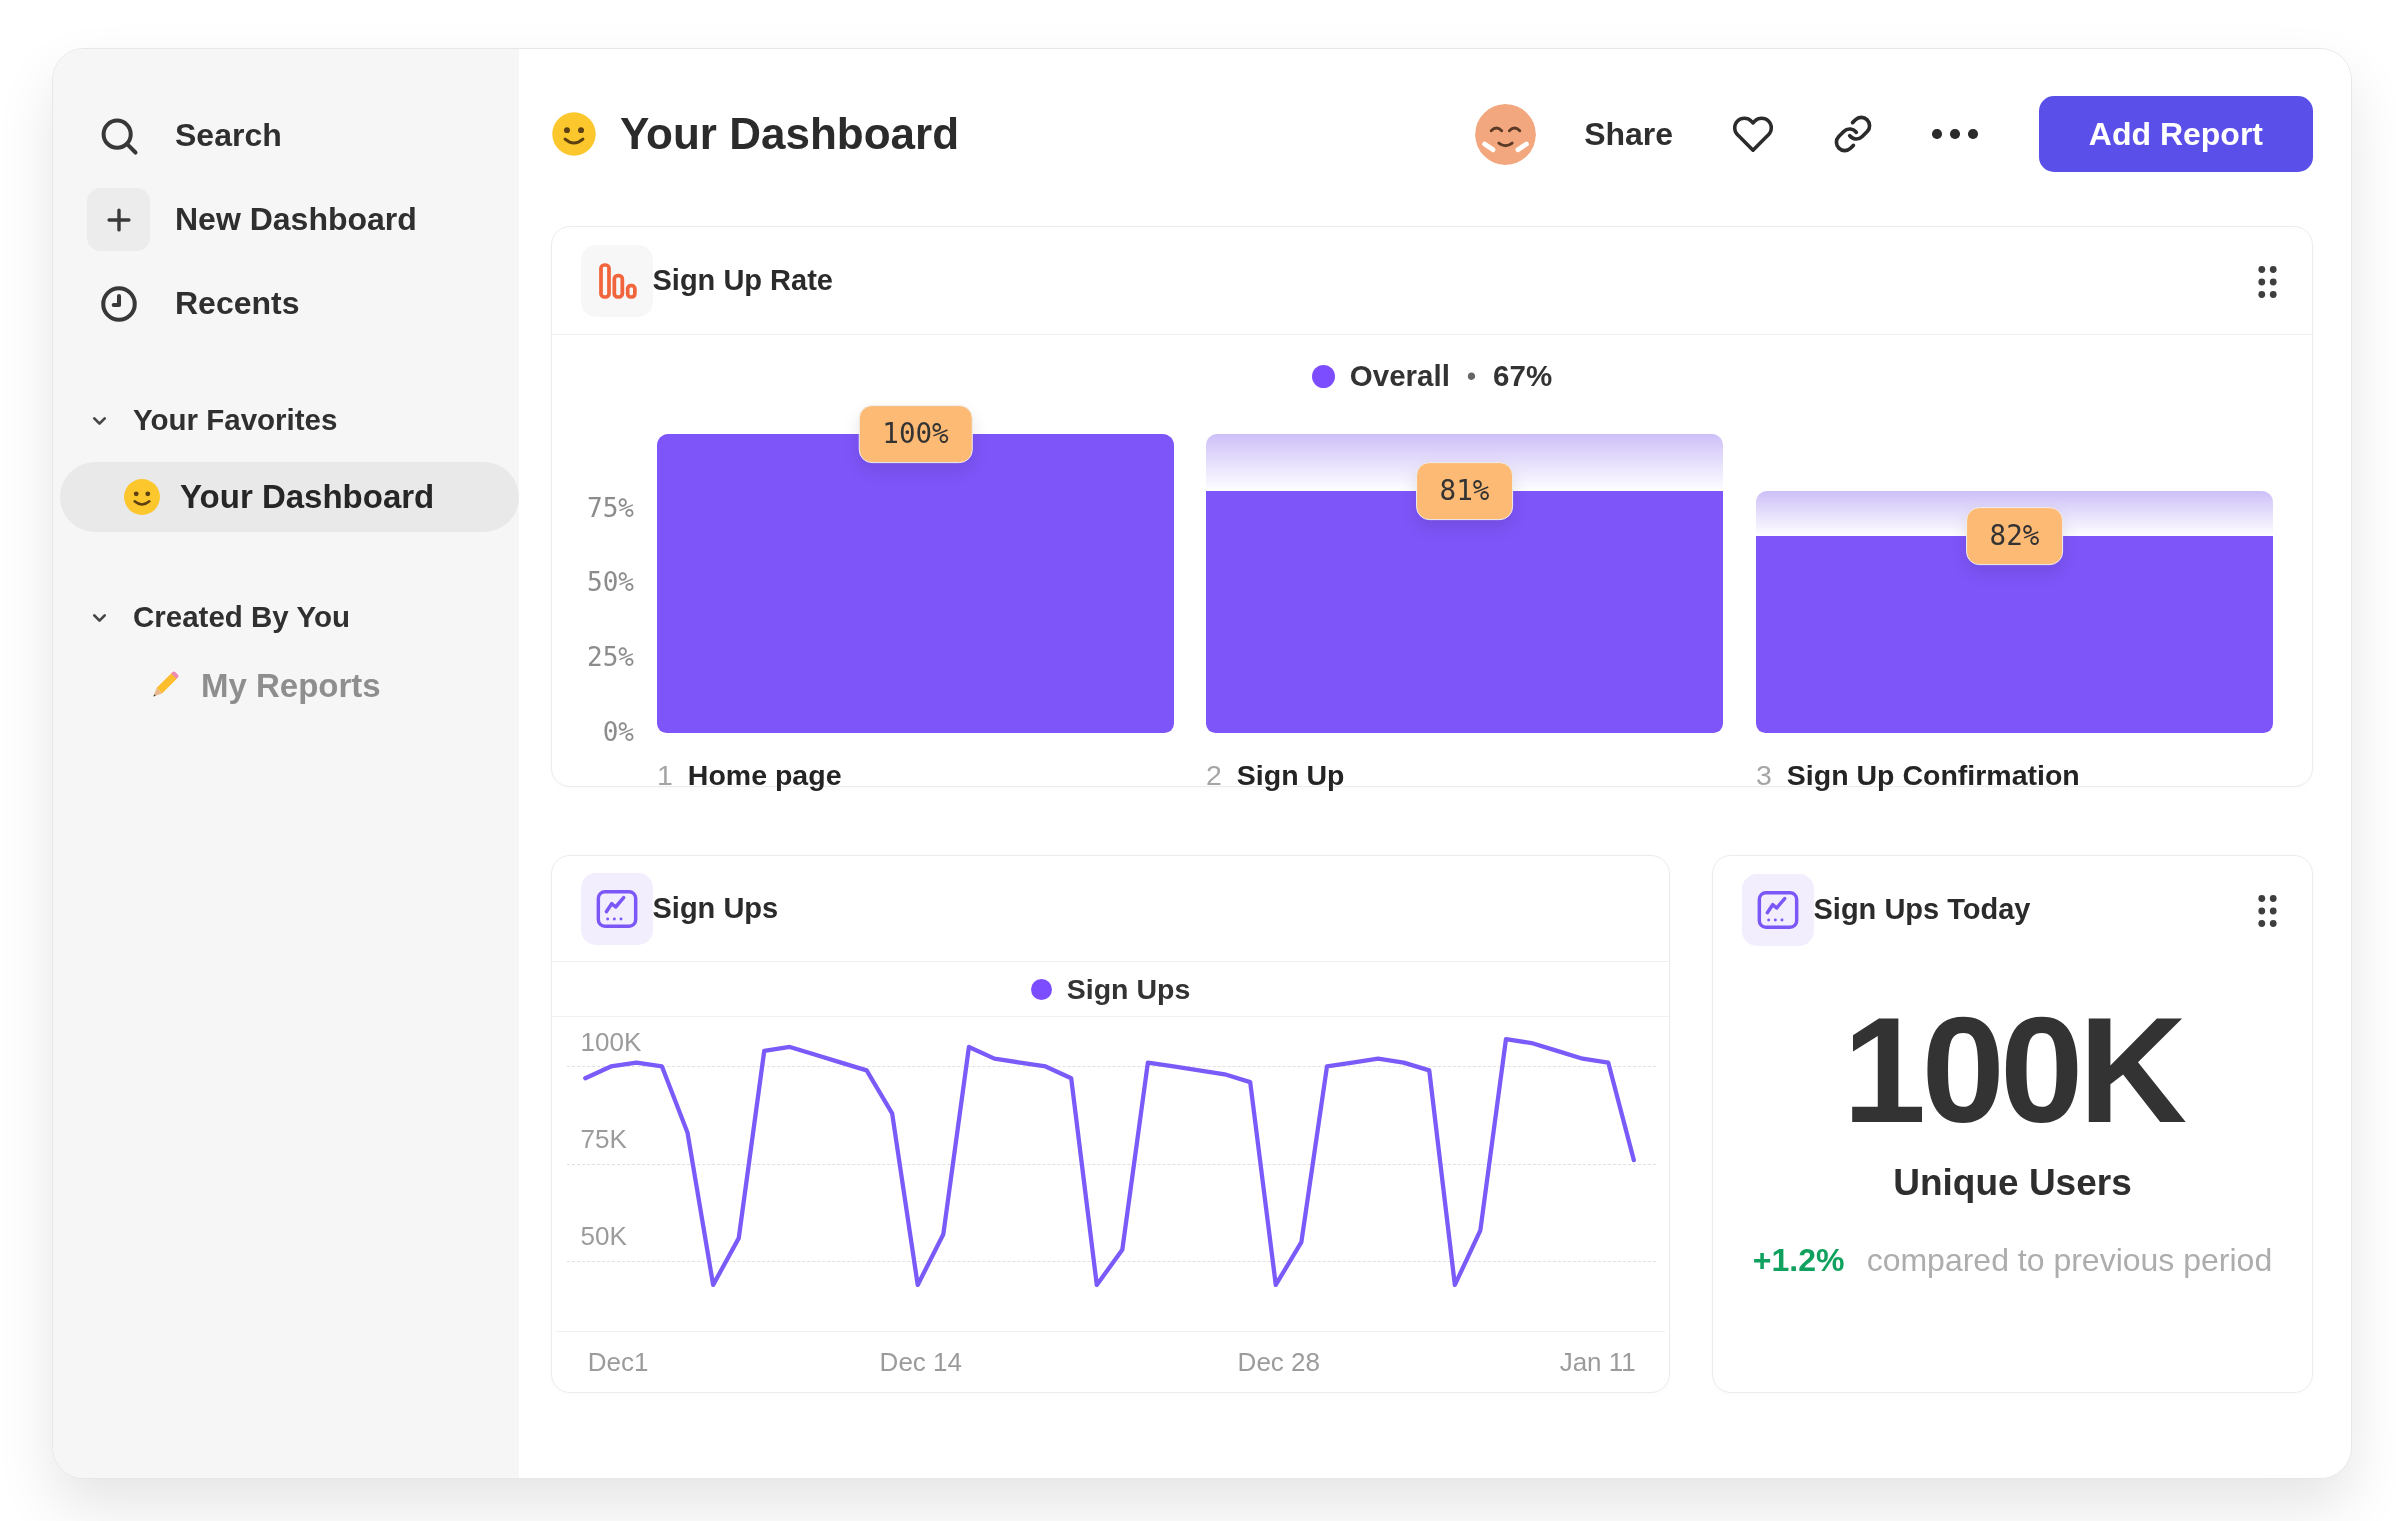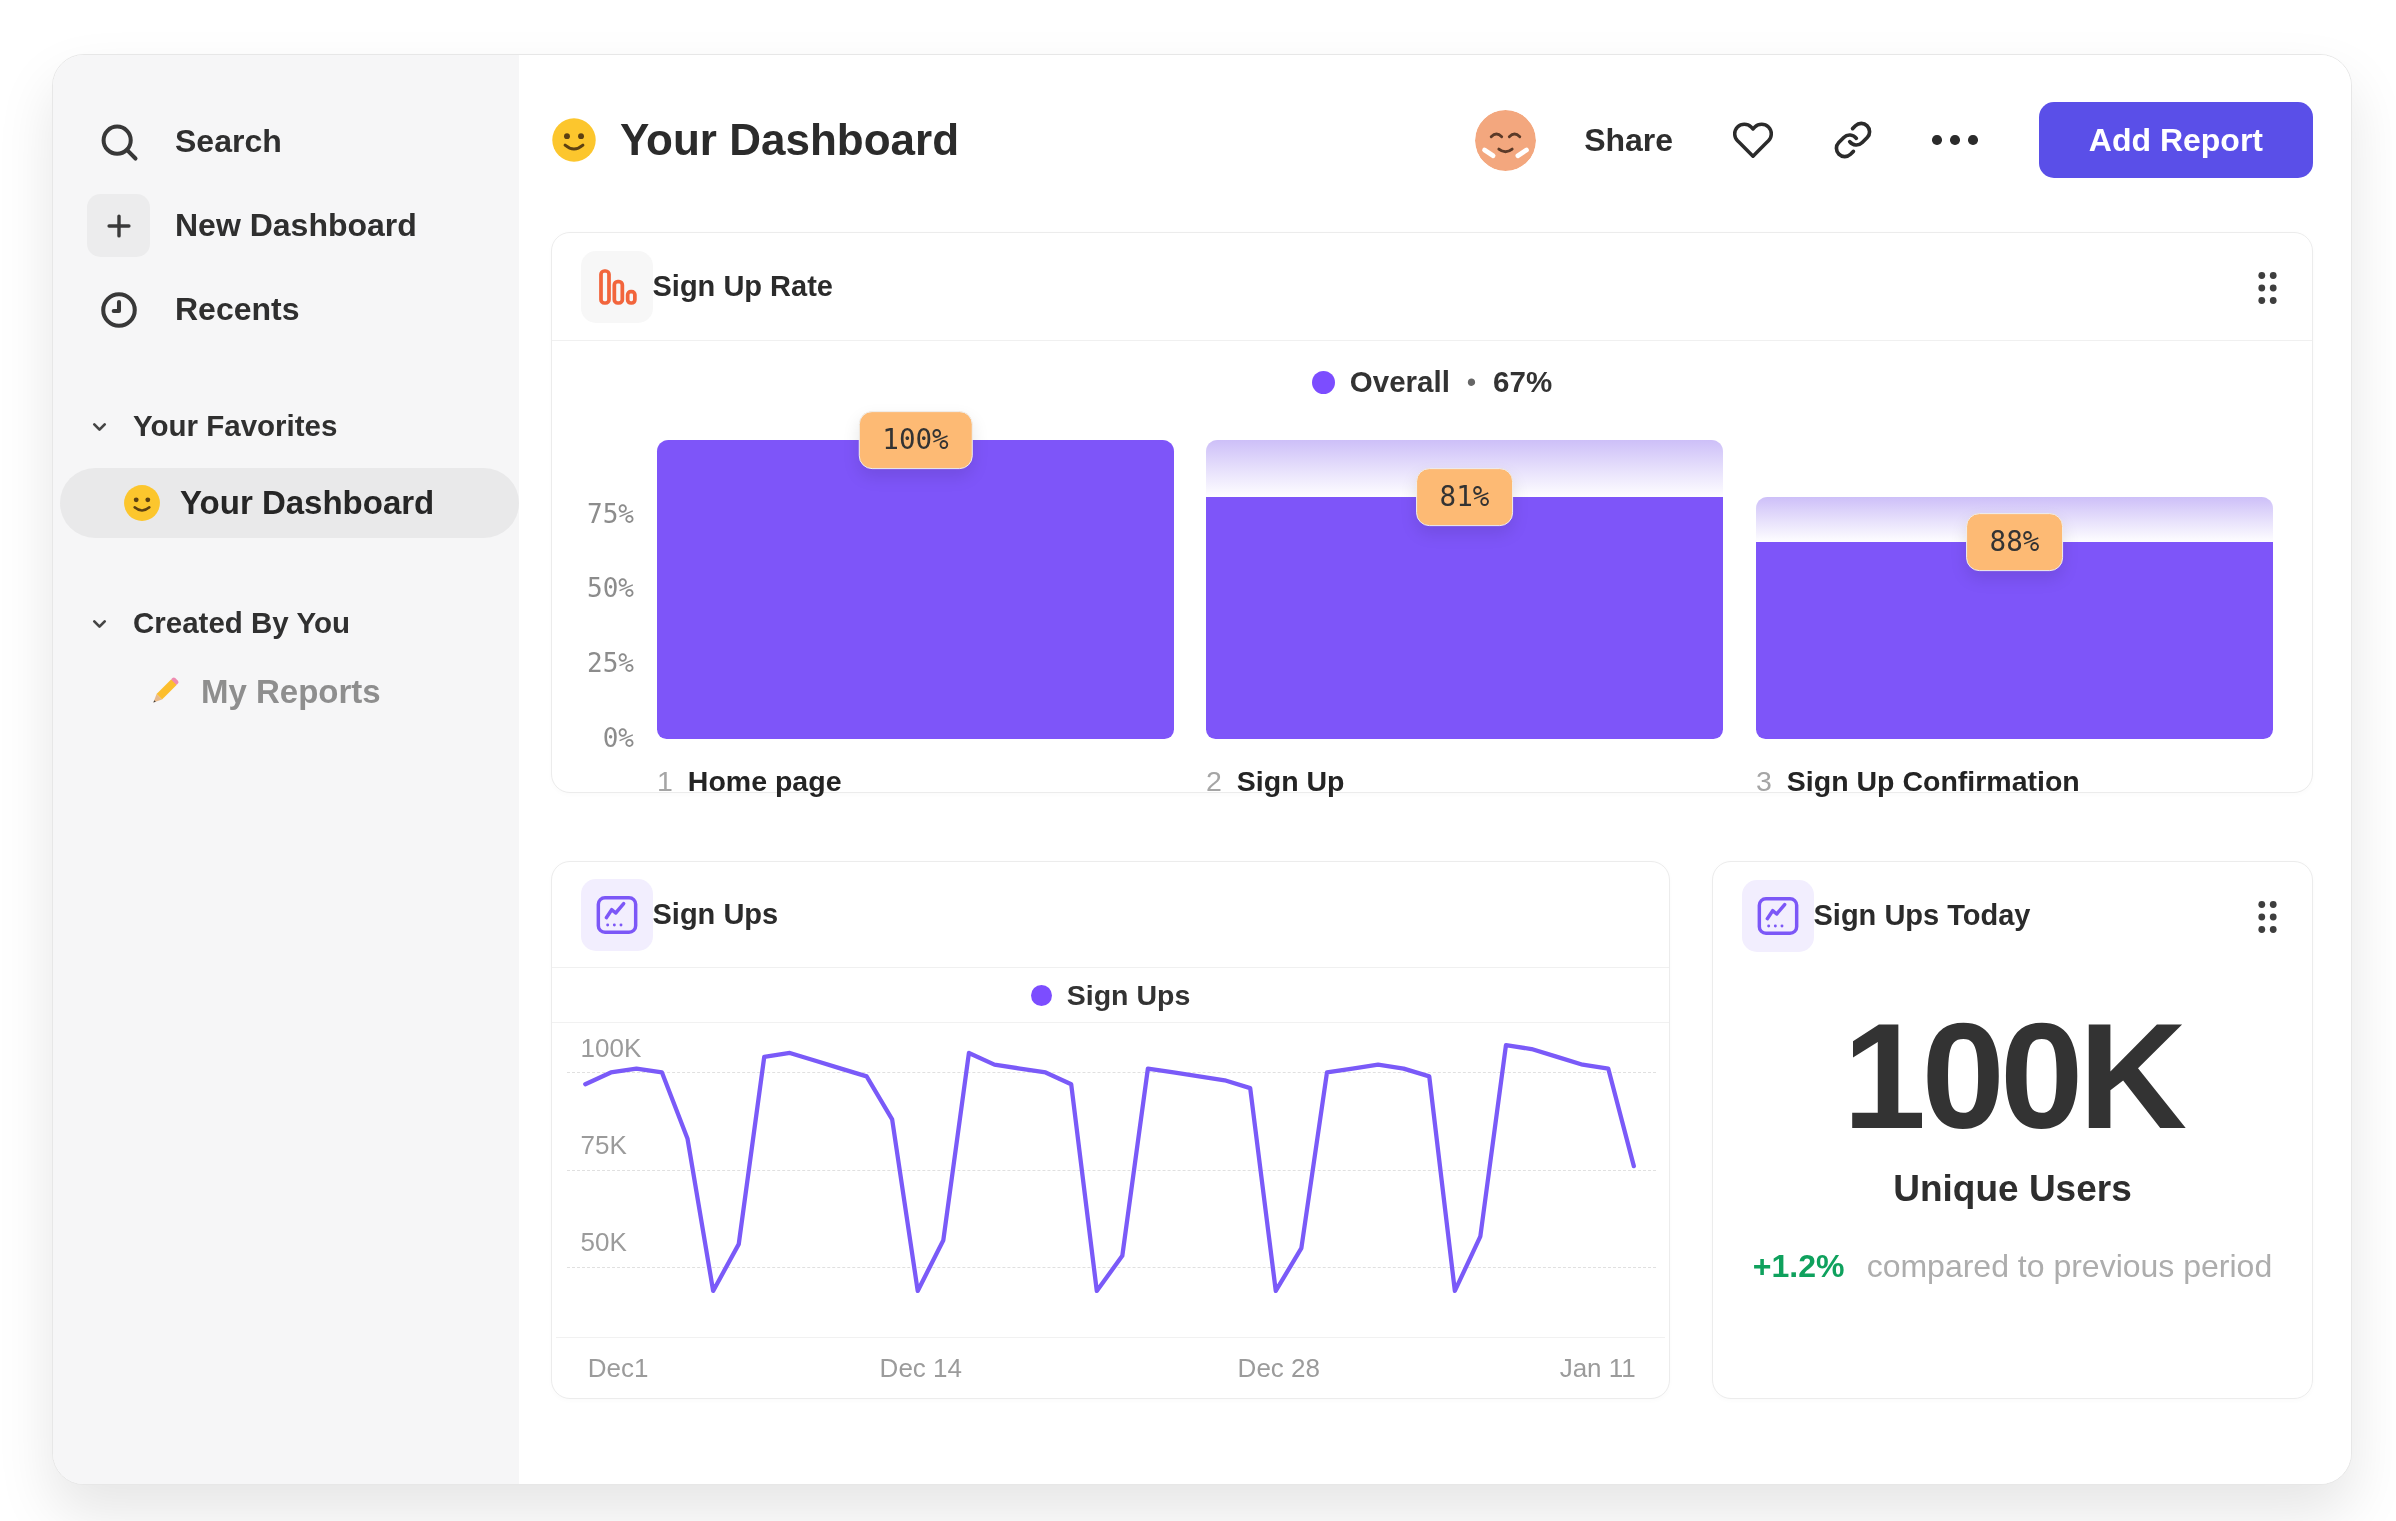--- a/index.html
+++ b/index.html
@@ -1,19 +1,19 @@
 <!DOCTYPE html>
 <html style="font-size:15px"><head>
 <meta charset="utf-8">
 <style>
   html,body{margin:0;padding:0;width:2397px;height:1522px;background:#FFFFFF;overflow:hidden;
     font-family:"Liberation Sans",sans-serif;-webkit-font-smoothing:antialiased;}
   *{box-sizing:border-box;}
 
-  .window{position:absolute;left:52px;top:54px;width:2300px;height:1431px;background:#FFFFFF;
+  .window{position:absolute;left:52px;top:48px;width:2300px;height:1431px;background:#FFFFFF;
     border:1.9px solid #E7E7E7;border-radius:32px;box-shadow:0 28.5px 57px rgba(0,0,0,0.10);
     display:flex;overflow:hidden;}
 
   
   .sidebar{width:466px;flex:none;background:#F6F6F7;padding:55px 25px 0 34px;}
   .nav-item{display:flex;align-items:center;height:63px;margin-bottom:21px;cursor:pointer;}
   .nav-icon{width:63px;height:63px;display:flex;align-items:center;justify-content:center;flex:none;}
   .plus-box{width:63px;height:63px;border-radius:13.3px;background:#ECECED;display:flex;align-items:center;justify-content:center;}
   .nav-label{margin-left:25px;font-size:32px;font-weight:600;color:#2F2F2F;}
   .section-header{display:flex;align-items:center;gap:21px;margin-top:68px;cursor:pointer;}
@@ -267,21 +267,21 @@
             <div class="f-solid" style="height: 242px; background: rgb(126, 85, 249);"></div>
             <div class="f-tip" style="top: 72px;">81%</div>
           </div>
           <div class="f-step" style="left: 654px; top: 340px;">
             <span class="f-step-num">2</span>
             <span class="f-step-name">Sign Up</span>
           </div>
           <div class="f-col" style="left: 1204px; width: 517px;">
             <div class="f-ghost" style="top: 72px; height: 46px;"></div>
             <div class="f-solid" style="height: 197px; background: rgb(126, 85, 249);"></div>
-            <div class="f-tip" style="top: 117px;">88%</div>
+            <div class="f-tip" style="top: 117px;">82%</div>
           </div>
           <div class="f-step" style="left: 1204px; top: 340px;">
             <span class="f-step-num">3</span>
             <span class="f-step-name">Sign Up Confirmation</span>
           </div>
         </div>
     </div>
 
     <div class="bottom-row">
 

